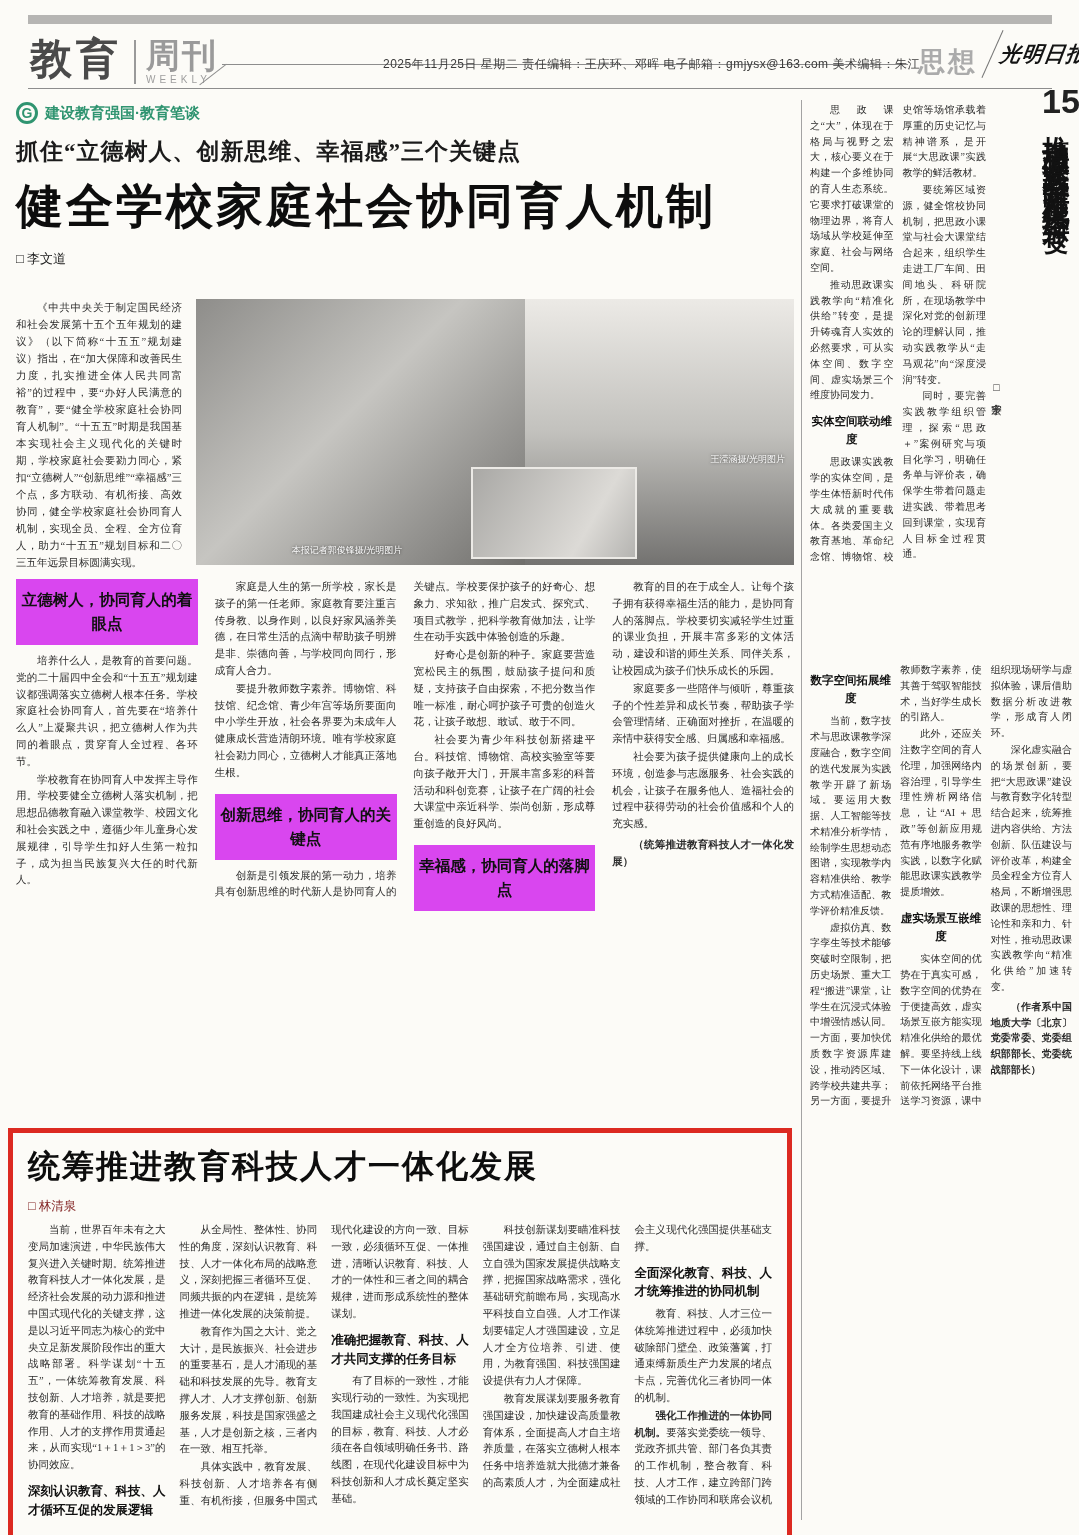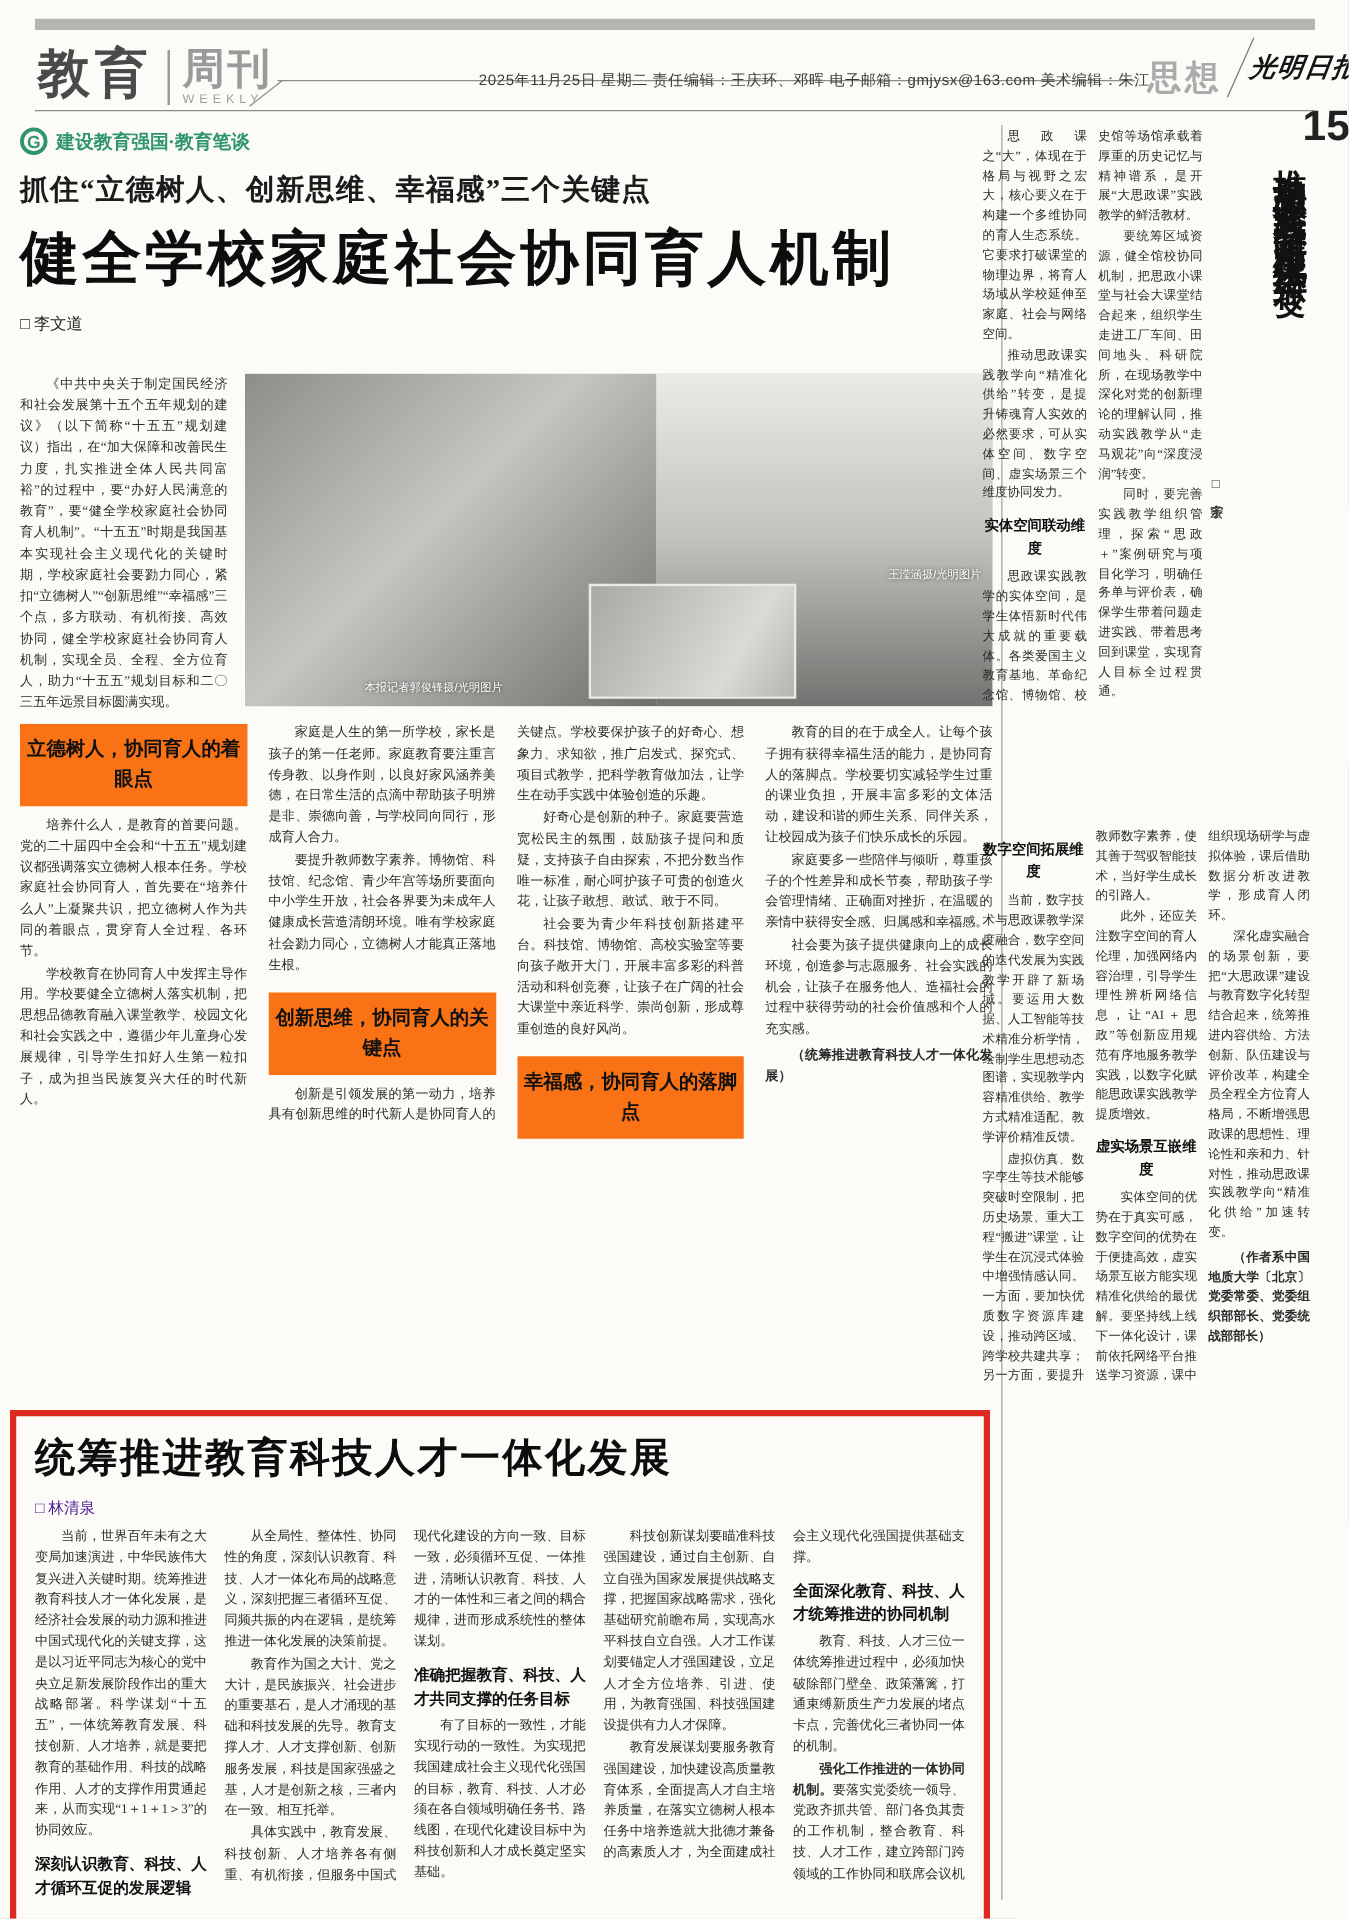--- a/index.html
+++ b/index.html
@@ -43,46 +43,46 @@
   .ph2{position:absolute;right:0;top:0;width:45%;height:100%;
        background:linear-gradient(180deg,#eceae6 0%,#c2c1bd 50%,#737270 100%);}
   .ph-inset{position:absolute;left:46%;bottom:6px;width:27%;height:33%;border:2px solid #eceae6;
             background:linear-gradient(120deg,#a9a8a5,#dcdad6 70%,#b5b4b1);}
   .cap{position:absolute;font-size:9px;color:#fff;font-family:"Liberation Sans",sans-serif;
        text-shadow:0 0 3px rgba(0,0,0,.7);}
   .cap-l{left:16%;bottom:8px;}
   .cap-r{right:1.5%;top:58%;}
   .a1-body{margin-top:14px;height:556px;columns:4;column-gap:17px;font-size:10.5px;line-height:1.6;
            text-align:justify;overflow:hidden;color:#2b2b2b;}
-  .sec-head{background:#f97316;color:#101010;font-weight:700;text-align:center;padding:9px 5px;
+  .sec-head{background:#d946ef;color:#101010;font-weight:700;text-align:center;padding:9px 5px;
             margin:0 0 8px;font-size:15.5px;line-height:1.55;break-inside:avoid;
             font-family:"Liberation Sans",sans-serif;}
   .sec-head.mt{margin-top:12px;}
   .para{margin:0 0 1px;text-indent:2em;}
   .author-note{font-weight:700;text-indent:2em;margin:4px 0 0;}
   
   .vrule{position:absolute;left:801px;top:100px;width:1px;height:1420px;background:#a3a3a3;}
-  .a2{position:absolute;left:786px;top:102px;width:262px;height:1424px;overflow:hidden;}
+  .a2{position:absolute;left:810px;top:102px;width:262px;height:1424px;overflow:hidden;}
   .a2-top{display:flex;height:552px;}
   .a2-top-text{width:176px;columns:2;column-gap:9px;font-size:10px;line-height:1.58;text-align:justify;
                overflow:hidden;color:#2b2b2b;}
   .a2-vtitle{flex:1;position:relative;}
   .vtitle-text{position:absolute;right:2px;top:12px;writing-mode:vertical-rl;font-size:27px;font-weight:900;
                letter-spacing:5px;color:#121212;line-height:1.1;}
   .vtitle-byline{position:absolute;left:3px;top:280px;writing-mode:vertical-rl;font-size:10.5px;color:#333;}
   .a2-bottom{margin-top:8px;height:852px;columns:3;column-gap:9px;font-size:10px;line-height:1.58;
              text-align:justify;overflow:hidden;color:#2b2b2b;}
   .sub-head{font-weight:700;text-align:center;font-size:11.5px;margin:9px 0 6px;break-inside:avoid;
             color:#101010;font-family:"Liberation Sans",sans-serif;text-indent:0;}
   .a2 .para,.a3 .para{margin-bottom:1px;}
   
   .a3{position:absolute;left:8px;top:1128px;width:784px;height:436px;border:5px solid #dc2a21;
       background:#fcfbf7;box-sizing:border-box;padding:12px 15px 10px;}
   .a3-title{font-size:32px;font-weight:900;color:#0d0d0d;letter-spacing:2px;}
-  .a3-byline{font-size:12.5px;margin:9px 0 7px;color:#4c1d95;}
+  .a3-byline{font-size:12.5px;margin:9px 0 7px;color:#7f1d1d;}
   .a3-body{columns:5;column-gap:14px;font-size:10.5px;line-height:1.6;text-align:justify;height:300px;
            overflow:hidden;color:#2b2b2b;}
   .a3 .sub-head{text-align:left;font-size:12.5px;line-height:1.5;margin:8px 0 5px;}
   b.lead{font-weight:700;}
 </style>
 </head>
 <body>
 
 <div class="page">
 

